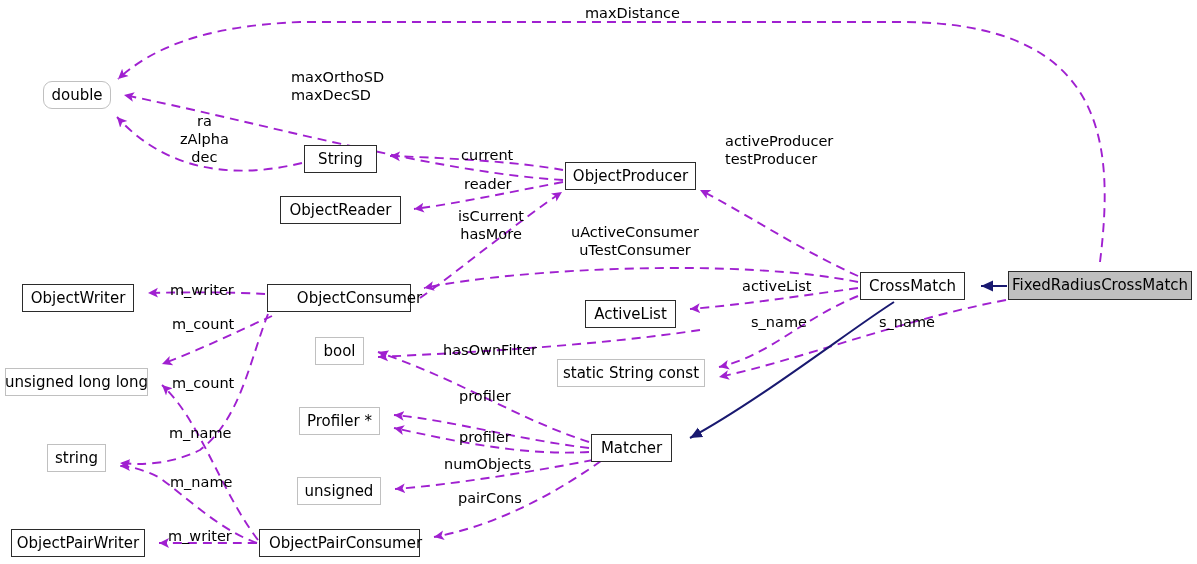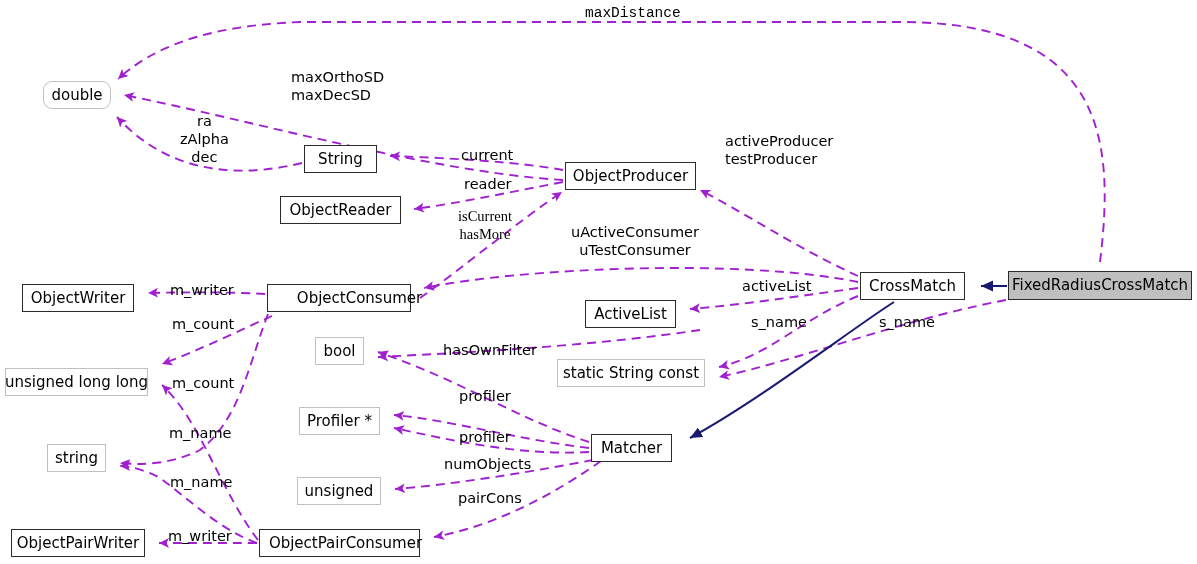--- a/index.html
+++ b/index.html
@@ -175,27 +175,27 @@
         <span>Matcher</span>
       </div>
       <div class="node dark" style="left: 860px; top: 272px; width: 105px; height: 28px;">
         <span>CrossMatch</span>
       </div>
       <div class="node highlight" style="left: 1008px; top: 271px; width: 184px; height: 29px;">
         <span>FixedRadiusCrossMatch</span>
       </div>
     </div>
   <div id="labels-layer">
-      <div class="edge-label" style="left: 585px; top: 4px; text-align: left; font-family: Liberation Mono, monospace;">maxDistance</div>
+      <div class="edge-label" style="left: 585px; top: 4px; text-align: left;">maxDistance</div>
       <div class="edge-label" style="left: 291px; top: 68px; text-align: left;">maxOrthoSD<br>maxDecSD</div>
       <div class="edge-label" style="left: 180px; top: 112px; text-align: center;">ra<br>zAlpha<br>dec</div>
       <div class="edge-label" style="left: 461px; top: 146px; text-align: left;">current</div>
       <div class="edge-label" style="left: 464px; top: 175px; text-align: left;">reader</div>
       <div class="edge-label" style="left: 725px; top: 132px; text-align: left;">activeProducer<br>testProducer</div>
-      <div class="edge-label" style="left: 458px; top: 207px;  font-family: Liberation Serif, serif;">isCurrent<br>hasMore</div>
+      <div class="edge-label" style="left: 458px; top: 207px; ">isCurrent<br>hasMore</div>
       <div class="edge-label" style="left: 571px; top: 223px; text-align: center;">uActiveConsumer<br>uTestConsumer</div>
       <div class="edge-label" style="left: 742px; top: 277px; text-align: left;">activeList</div>
       <div class="edge-label" style="left: 170px; top: 281px; text-align: left;">m_writer</div>
       <div class="edge-label" style="left: 751px; top: 313px; text-align: left;">s_name</div>
       <div class="edge-label" style="left: 879px; top: 313px; text-align: left;">s_name</div>
       <div class="edge-label" style="left: 172px; top: 315px; text-align: left;">m_count</div>
       <div class="edge-label" style="left: 443px; top: 341px; text-align: left;">hasOwnFilter</div>
       <div class="edge-label" style="left: 172px; top: 374px; text-align: left;">m_count</div>
       <div class="edge-label" style="left: 459px; top: 387px; text-align: left;">profiler</div>
       <div class="edge-label" style="left: 169px; top: 424px; text-align: left;">m_name</div>

